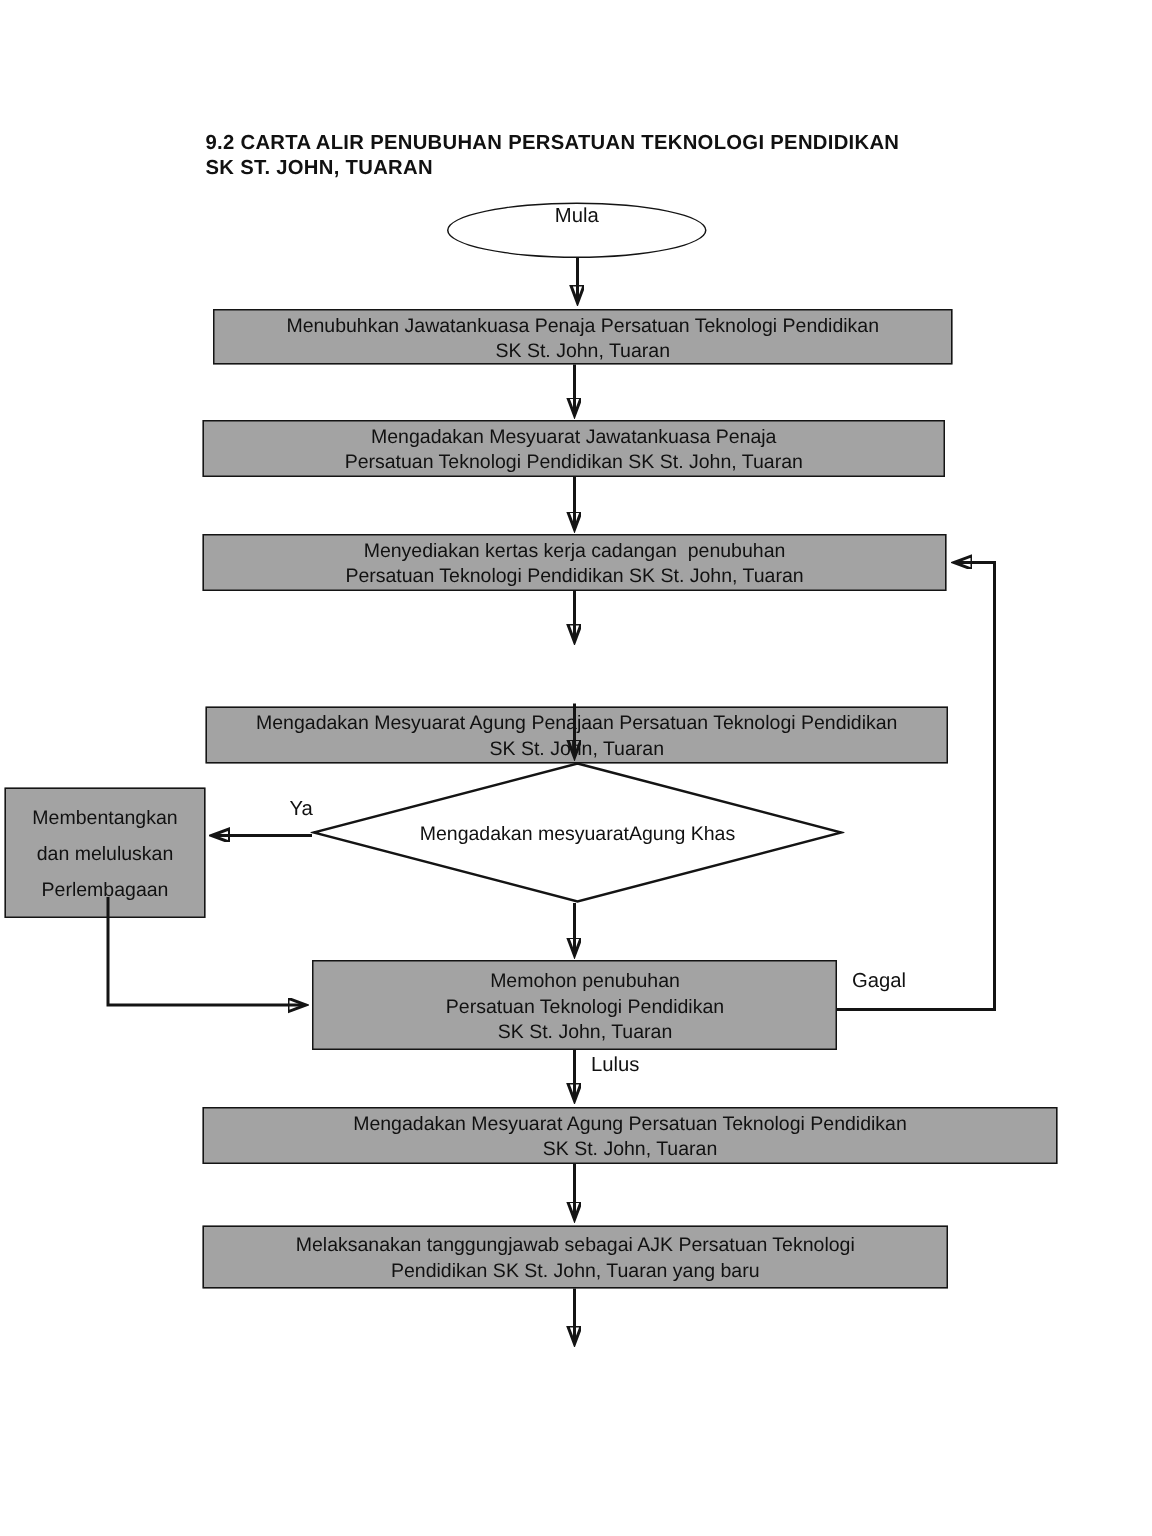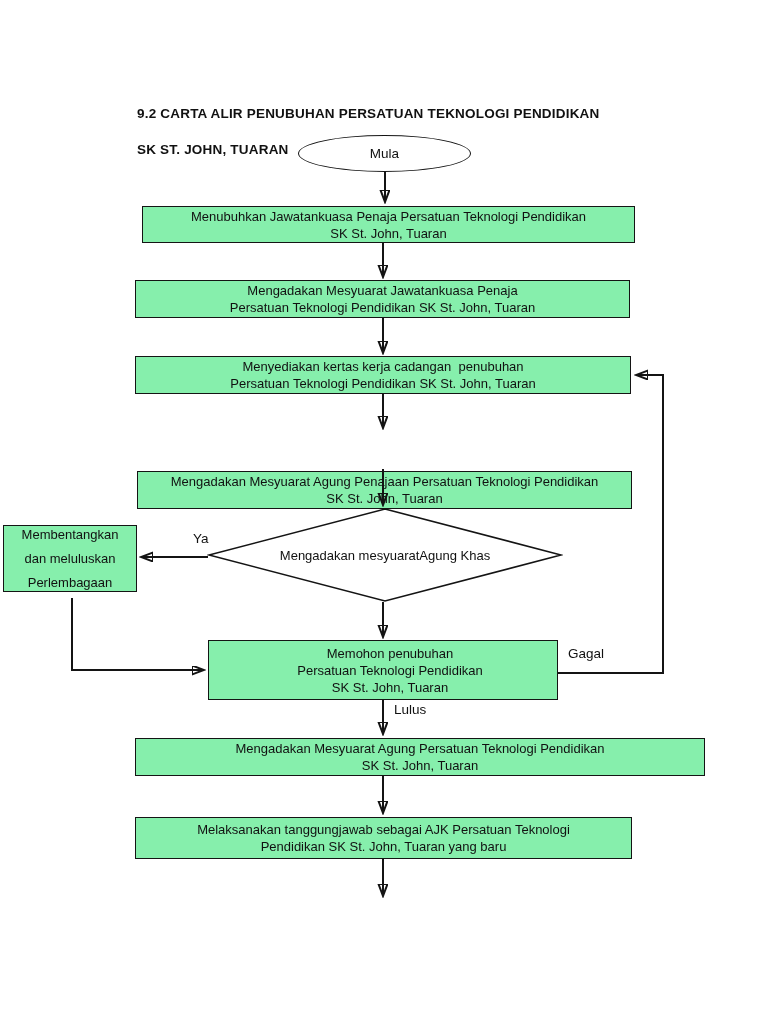--- a/index.html
+++ b/index.html
@@ -12,44 +12,43 @@
     overflow:hidden;
   }
   .title{
     position:absolute;
     font-weight:bold;
     font-size:13.5px;
     line-height:17px;
     color:#111111;
     letter-spacing:0.2px;
   }
-  .title .ln{display:block;margin-top:19px;}
+  .title .ln{display:block;}
   .box{
     position:absolute;
     box-sizing:border-box;
     border:1.6px solid #141414;
-    background:#86efac;
+    background:#a3a3a3;
     display:flex;
     flex-direction:column;
     justify-content:center;
     align-items:center;
     text-align:center;
     font-size:13px;
     line-height:17px;
   }
   .box .ln{display:block;white-space:pre;}
   .ellipse{
     position:absolute;
     box-sizing:border-box;
     border:1.6px solid #141414;
     border-radius:50%;
     background:#ffffff;
     display:flex;
     justify-content:center;
-    align-items:center;
     font-size:13.5px;
   }
   .diamond-wrap{position:absolute;}
   .diamond-wrap svg{display:block;}
   .diamond-text{
     position:absolute;
     left:0;top:0;right:0;bottom:0;
     display:flex;
     flex-direction:row;
     justify-content:center;
@@ -114,21 +113,21 @@
   <div class="diamond-wrap" style="left:207px;top:508px;width:356px;height:94px;">
     <svg width="356" height="94" viewBox="0 0 356 94">
       <polygon points="178,1 354,47 178,93 2,47" fill="#ffffff" stroke="#141414" stroke-width="1.6"></polygon>
     </svg>
     <div class="diamond-text">
       <span class="ln">Mengadakan mesyuarat</span>
       <span class="ln">Agung Khas</span>
     </div>
   </div>
 
-  <div class="box side-box" style="left:3px;top:525px;width:134px;height:67px;">
+  <div class="box side-box" style="left:3px;top:525px;width:134px;height:87px;">
     <span class="ln">Membentangkan</span>
     <span class="ln">dan meluluskan</span>
     <span class="ln">Perlembagaan</span>
   </div>
 
   <div class="box" style="left:208px;top:640px;width:350px;height:60px;padding-left:14px;">
     <span class="ln">Memohon penubuhan</span>
     <span class="ln">Persatuan Teknologi Pendidikan</span>
     <span class="ln">SK St. John, Tuaran</span>
   </div>

